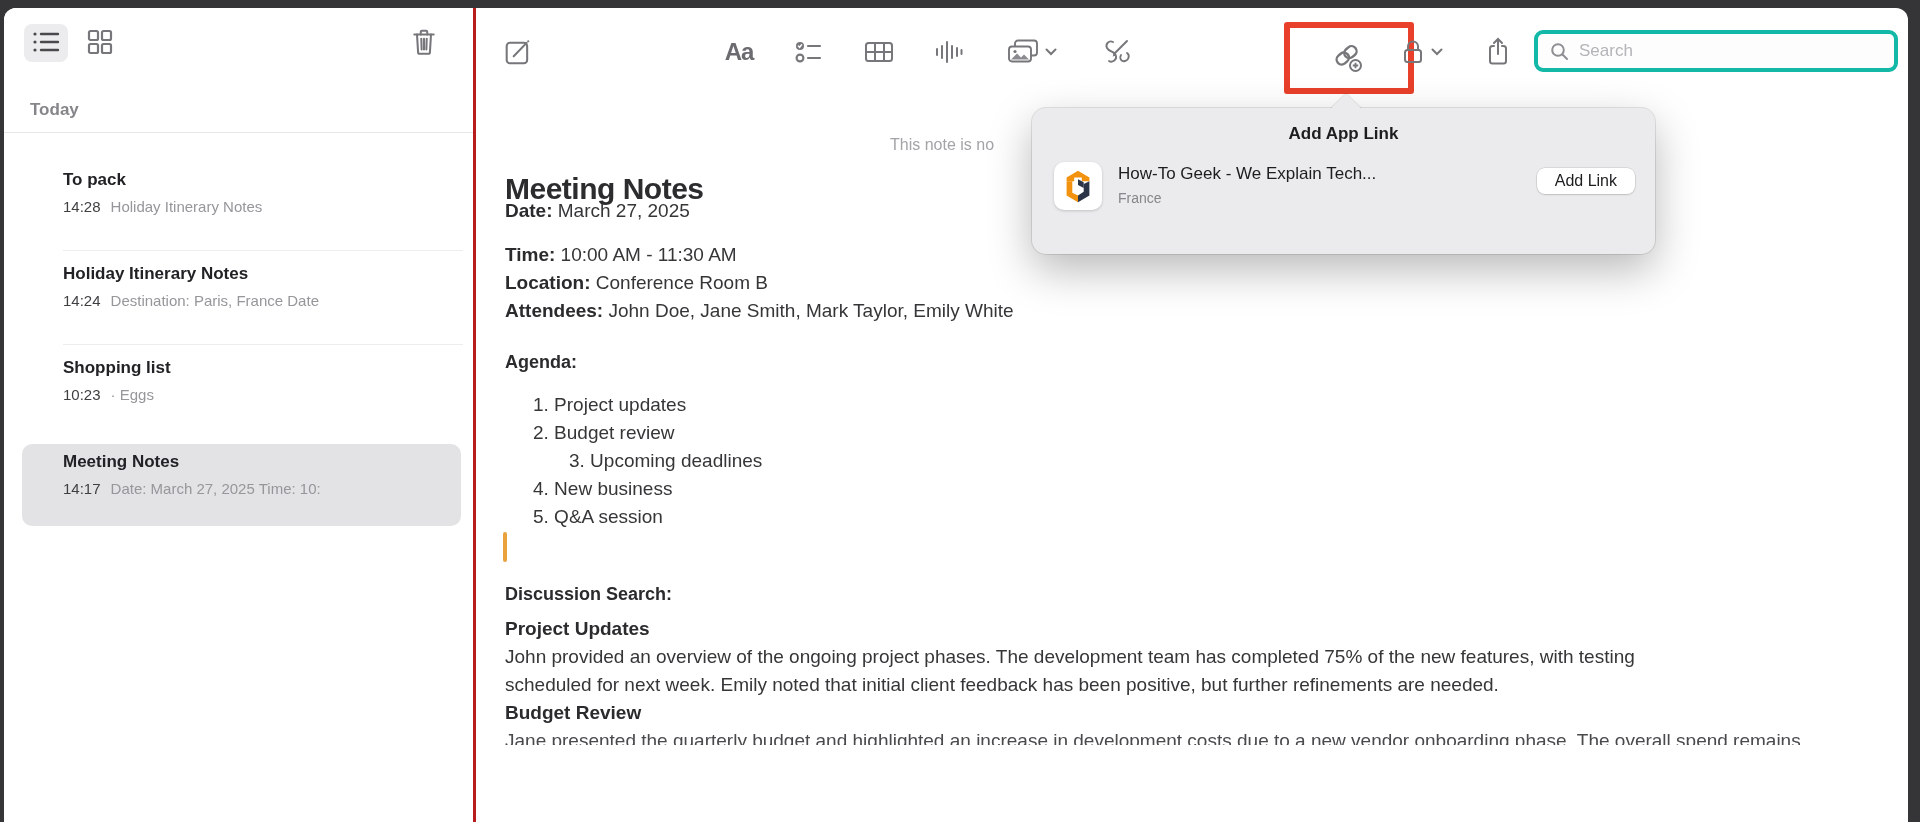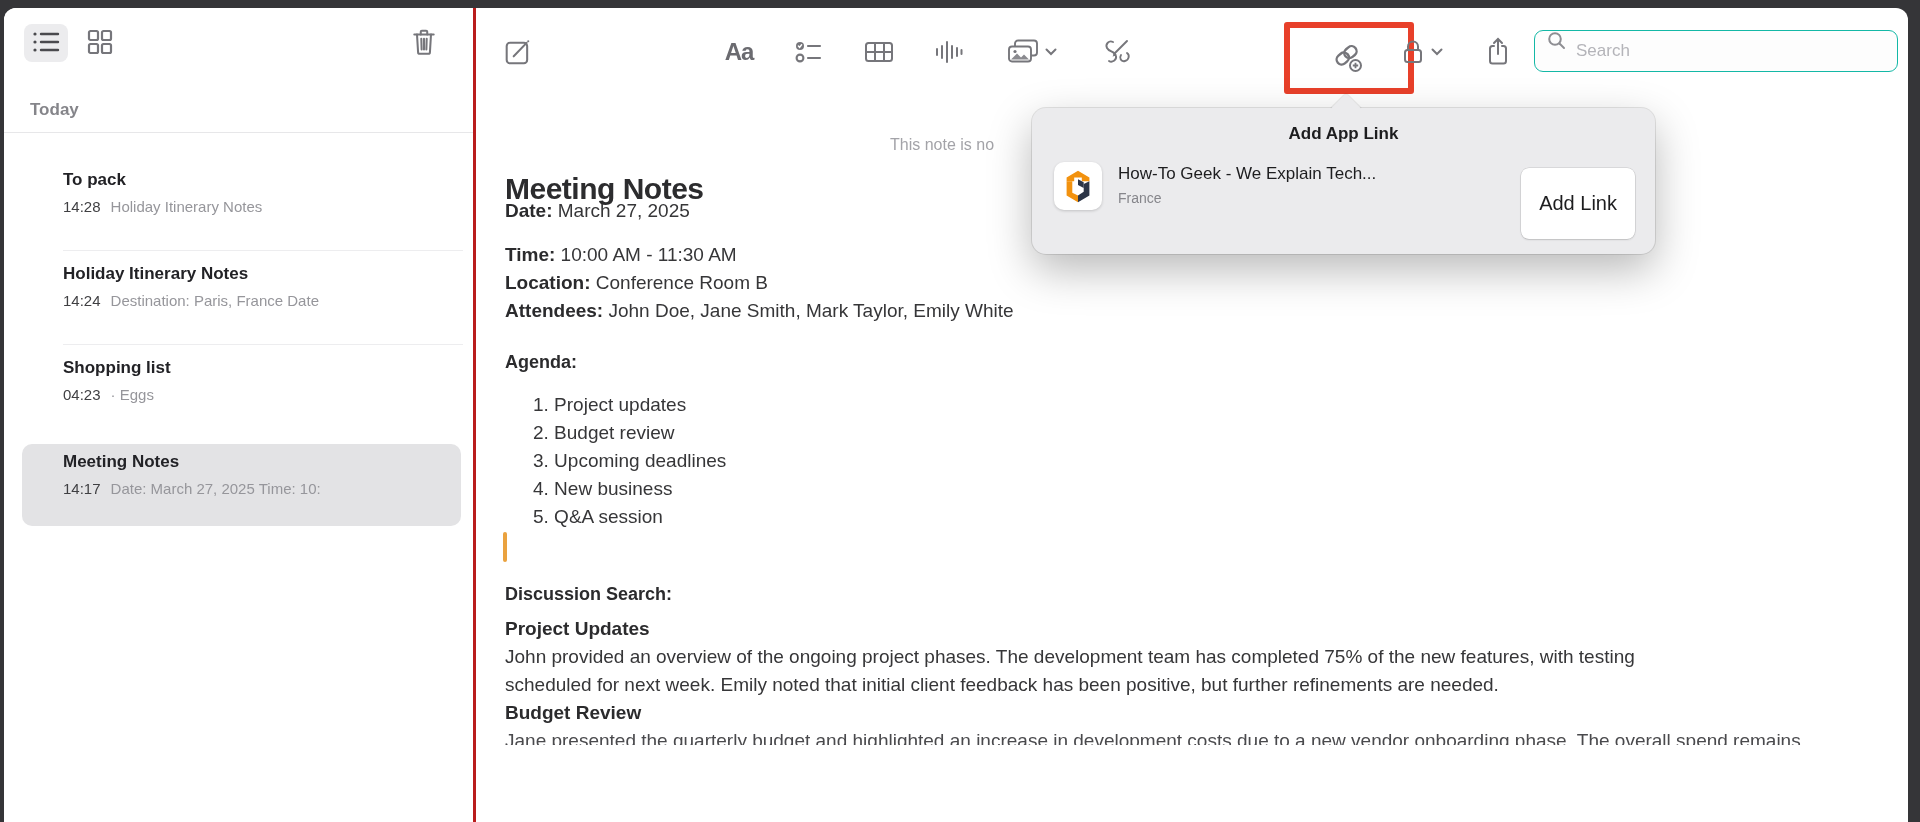--- a/index.html
+++ b/index.html
@@ -22,21 +22,21 @@
   .sel-bg{position:absolute;left:18px;right:12px;top:436px;height:82px;border-radius:10px;background:#e3e3e5;}
   
   .tbtn{position:absolute;top:24px;display:flex;align-items:center;justify-content:center;
     height:40px;width:44px;color:#76767b;background:none;border:none;cursor:pointer;}
   .tbtn svg{display:block;}
   .aa{font-size:24px;color:#6b6b70;font-weight:700;letter-spacing:-1px;}
   .chev{margin-left:6px;}
   .redbox{position:absolute;left:1280px;top:14px;width:118px;height:60px;border:6px solid #e8402a;
     border-radius:3px;display:flex;align-items:center;justify-content:center;color:#76767b;background:transparent;}
   .search{position:absolute;left:1530px;top:22px;width:364px;height:42px;border-radius:9px;
-    background:#fdfdfd;border:1px solid #14b8a6;display:flex;padding:0 12px;box-sizing:border-box;}
+    background:#fdfdfd;border:4px solid #14b8a6;display:flex;align-items:center;padding:0 12px;box-sizing:border-box;}
   .search input{border:none;outline:none;background:transparent;font-size:17px;color:#444;width:100%;
     font-family:"Liberation Sans","DejaVu Sans",sans-serif;}
   .search input::placeholder{color:#b4b4b9;}
   .search svg{flex:0 0 auto;margin-right:8px;color:#8e8e93;}
   
   .status{position:absolute;left:886px;top:128px;font-size:16px;color:#a3a3a8;white-space:nowrap;}
   .etitle{position:absolute;left:501px;top:164px;font-size:30px;font-weight:700;color:#2c2c2e;letter-spacing:-.5px;}
   .eline{position:absolute;left:501px;font-size:19px;color:#363638;white-space:nowrap;}
   .eline b{color:#2b2b2d;}
   .ehead{position:absolute;left:501px;font-size:18px;font-weight:700;color:#2b2b2d;}
@@ -48,21 +48,21 @@
   .popover{position:absolute;left:1028px;top:100px;width:623px;height:146px;background:#ebebed;
     border-radius:14px;box-shadow:0 0 0 1px rgba(0,0,0,.10),0 16px 44px rgba(0,0,0,.28);}
   .notch{position:absolute;left:303px;top:-10px;width:22px;height:22px;background:#ebebed;
     transform:rotate(45deg);border-radius:4px 0 0 0;box-shadow:-1px -1px 0 rgba(0,0,0,.08);}
   .pop-title{position:absolute;left:0;right:0;top:16px;text-align:center;font-size:17px;font-weight:700;color:#1d1d1f;}
   .app-icon{position:absolute;left:22px;top:54px;width:48px;height:48px;border-radius:10px;background:#fff;
     box-shadow:0 1px 3px rgba(0,0,0,.18);display:flex;align-items:center;justify-content:center;}
   .pop-link-title{position:absolute;left:86px;top:56px;font-size:17px;color:#1d1d1f;white-space:nowrap;}
   .pop-src{position:absolute;left:86px;top:82px;font-size:14px;color:#86868b;}
   .addlink{position:absolute;right:20px;top:60px;background:#fff;border:none;border-radius:8px;
-    padding:24px 18px;font-size:20px;color:#1d1d1f;cursor:pointer;
+    padding:4px 18px;font-size:16px;color:#1d1d1f;cursor:pointer;
     box-shadow:0 0 0 .5px rgba(0,0,0,.15),0 1px 2px rgba(0,0,0,.12);
     font-family:"Liberation Sans","DejaVu Sans",sans-serif;}
 </style>
 </head>
 <body>
 
 <div class="window">
 
   <div class="sidebar">
     <button class="iconbtn sel" style="left:20px;top:16px;">
@@ -117,21 +117,21 @@
       <div class="note-title" style="top:0;">Holiday Itinerary Notes</div>
       <div class="note-sub" style="top:28px;">
         <span class="note-time">14:24</span><span>Destination: Paris, France Date</span>
       </div>
     </div>
     <div class="row-div" style="top:336px;"></div>
 
     <div class="note-row" style="top:350px;">
       <div class="note-title" style="top:0;">Shopping list</div>
       <div class="note-sub" style="top:28px;">
-        <span class="note-time">04:23</span><span>· Eggs</span>
+        <span class="note-time">10:23</span><span>· Eggs</span>
       </div>
     </div>
 
     <div class="note-row" style="top:444px;">
       <div class="note-title" style="top:0;">Meeting Notes</div>
       <div class="note-sub" style="top:28px;right:20px;">
         <span class="note-time">14:17</span><span>Date: March 27, 2025 Time: 10:</span>
       </div>
     </div>
   </div>
@@ -265,21 +265,21 @@
   <div class="etitle">Meeting Notes</div>
 
   <div class="eline" style="top:192px;"><b>Date:</b><span> March 27, 2025</span></div>
   <div class="eline" style="top:236px;"><b>Time:</b><span> 10:00 AM - 11:30 AM</span></div>
   <div class="eline" style="top:264px;"><b>Location:</b><span> Conference Room B</span></div>
   <div class="eline" style="top:292px;"><b>Attendees:</b><span> John Doe, Jane Smith, Mark Taylor, Emily White</span></div>
 
   <div class="ehead" style="top:344px;">Agenda:</div>
   <div class="eline elist" style="top:386px;">1. Project updates</div>
   <div class="eline elist" style="top:414px;">2. Budget review</div>
-  <div class="eline elist" style="top:442px;">3. Upcoming deadlines</div>
+  <div class="eline elist" style="top:442px;margin-left:36px;">3. Upcoming deadlines</div>
   <div class="eline elist" style="top:470px;">4. New business</div>
   <div class="eline elist" style="top:498px;">5. Q&amp;A session</div>
 
   <div class="cursor"></div>
 
   <div class="ehead" style="top:576px;">Discussion Search:</div>
   <div class="ebold" style="top:610px;">Project Updates</div>
   <div class="eline" style="top:638px;">John provided an overview of the ongoing project phases. The development team has completed 75% of the new features, with testing</div>
   <div class="eline" style="top:666px;">scheduled for next week. Emily noted that initial client feedback has been positive, but further refinements are needed.</div>
   <div class="ebold" style="top:694px;">Budget Review</div>

